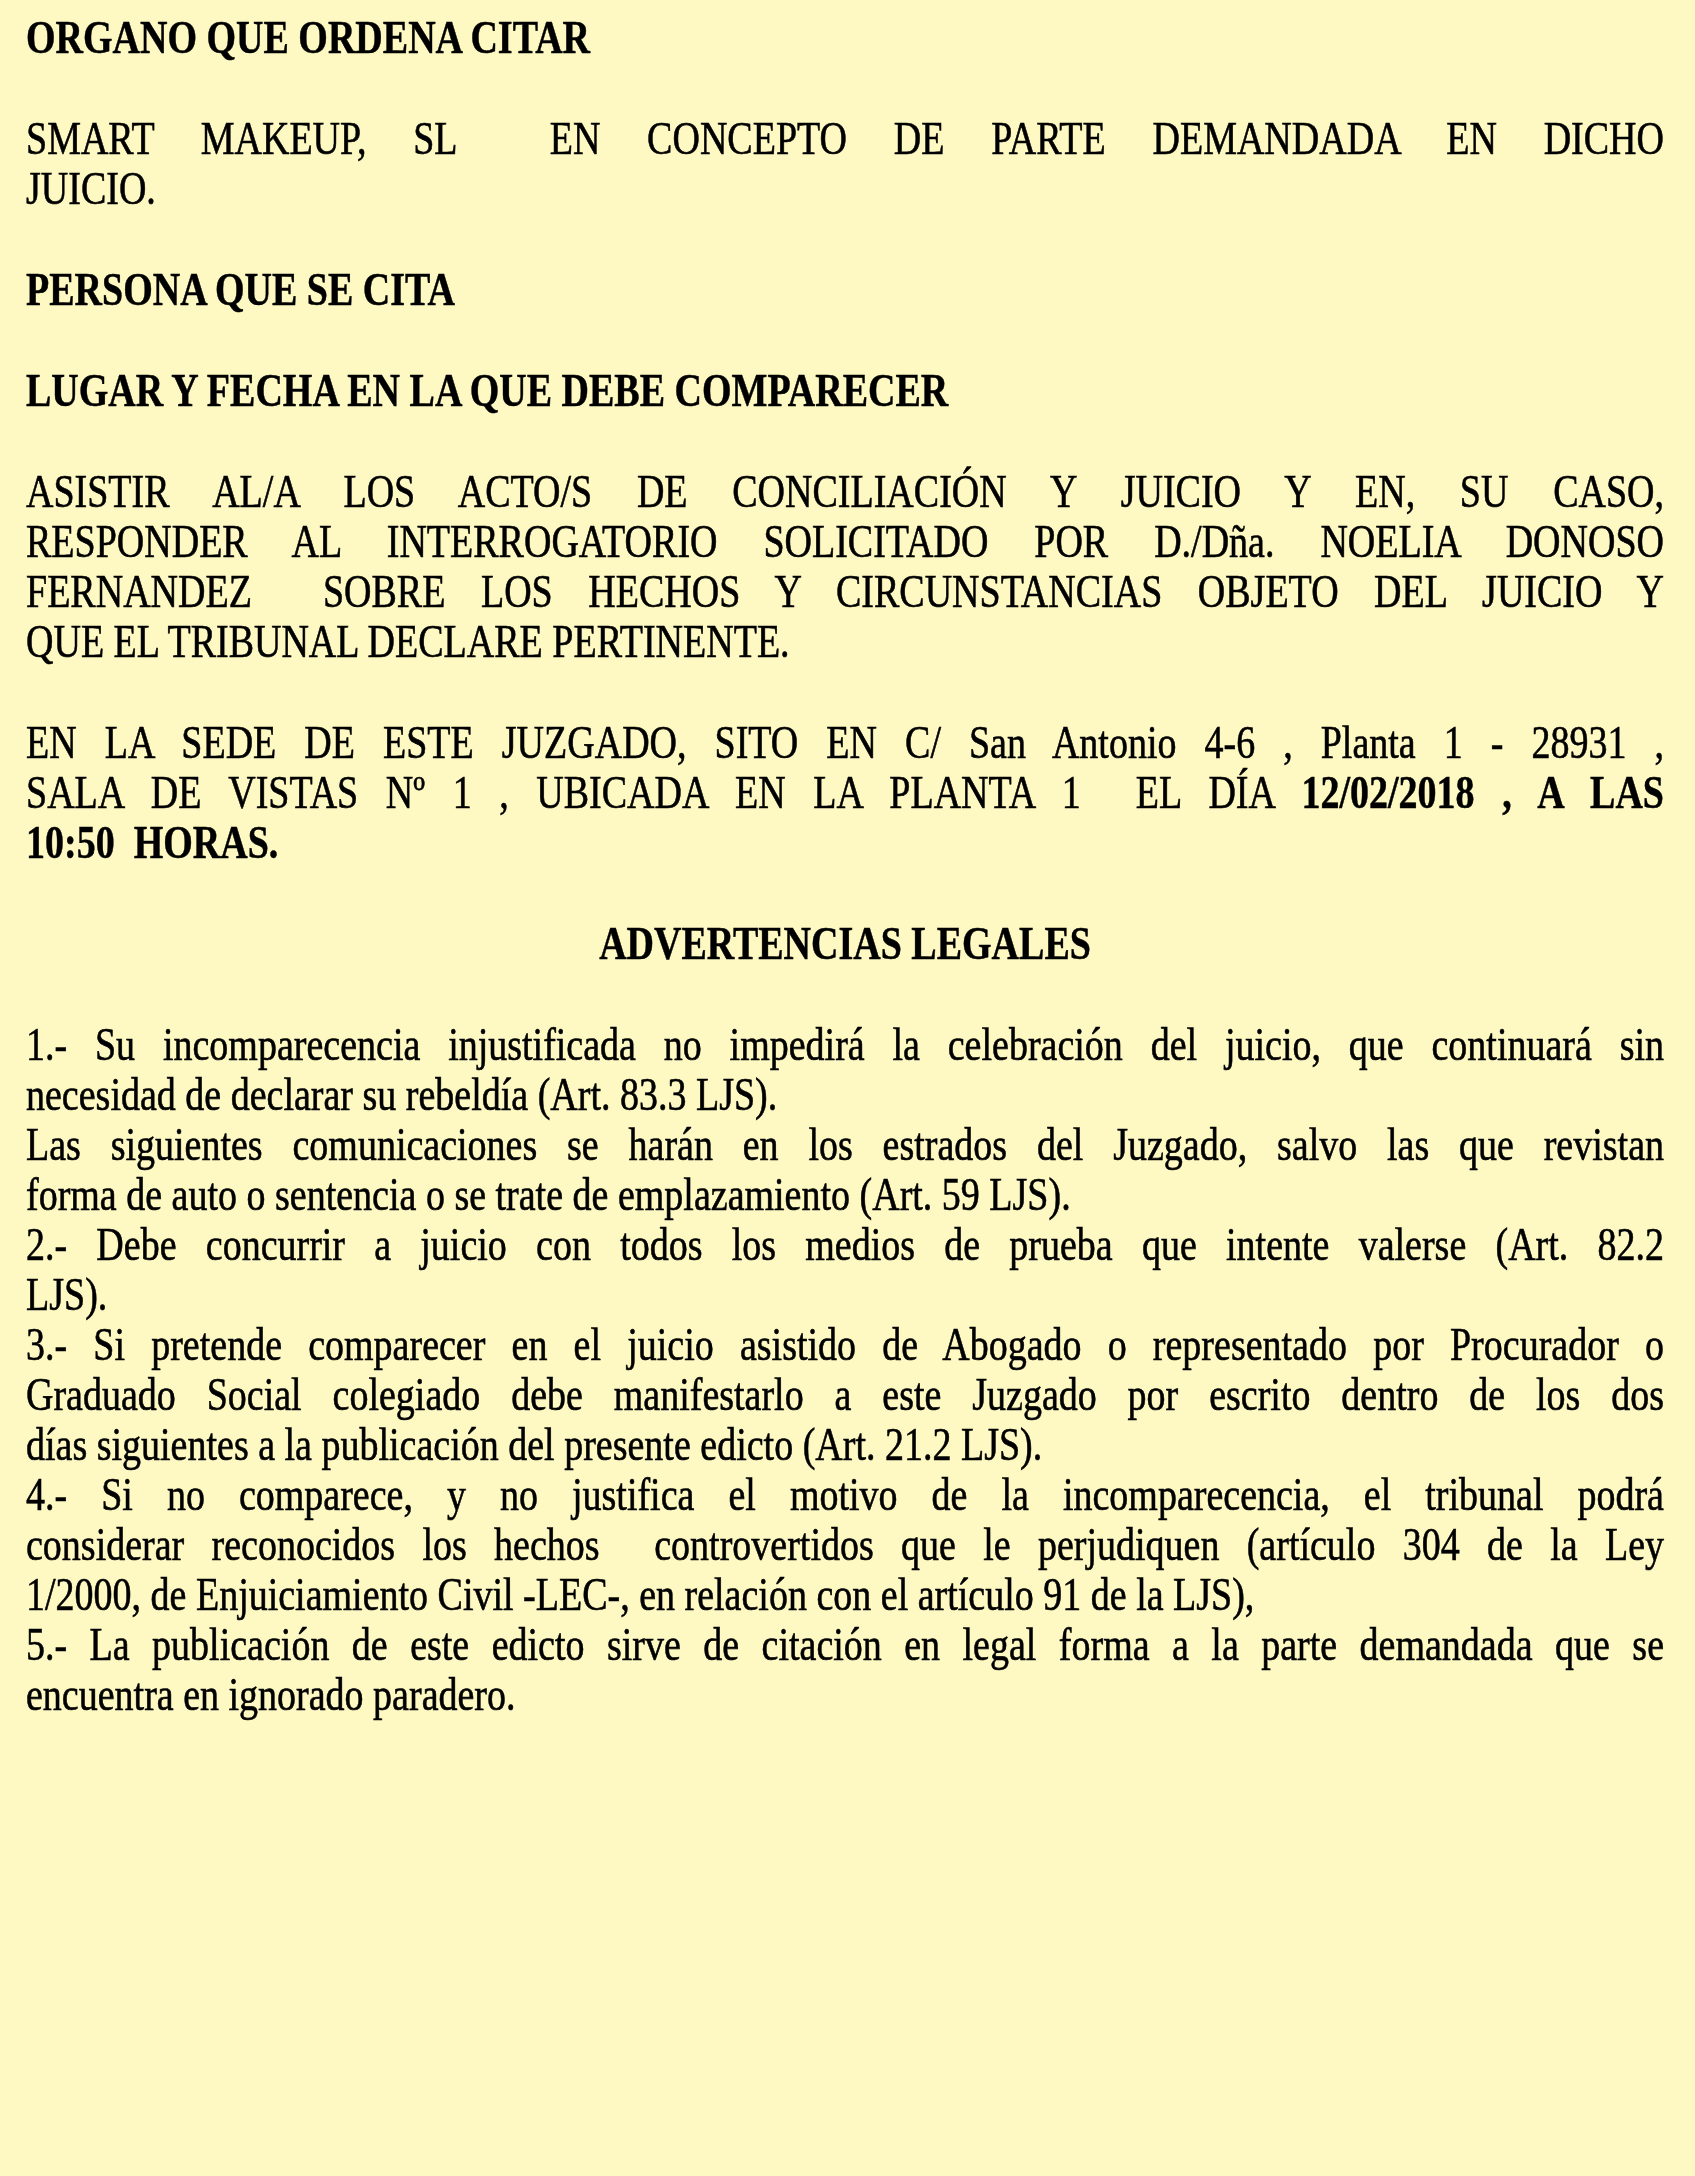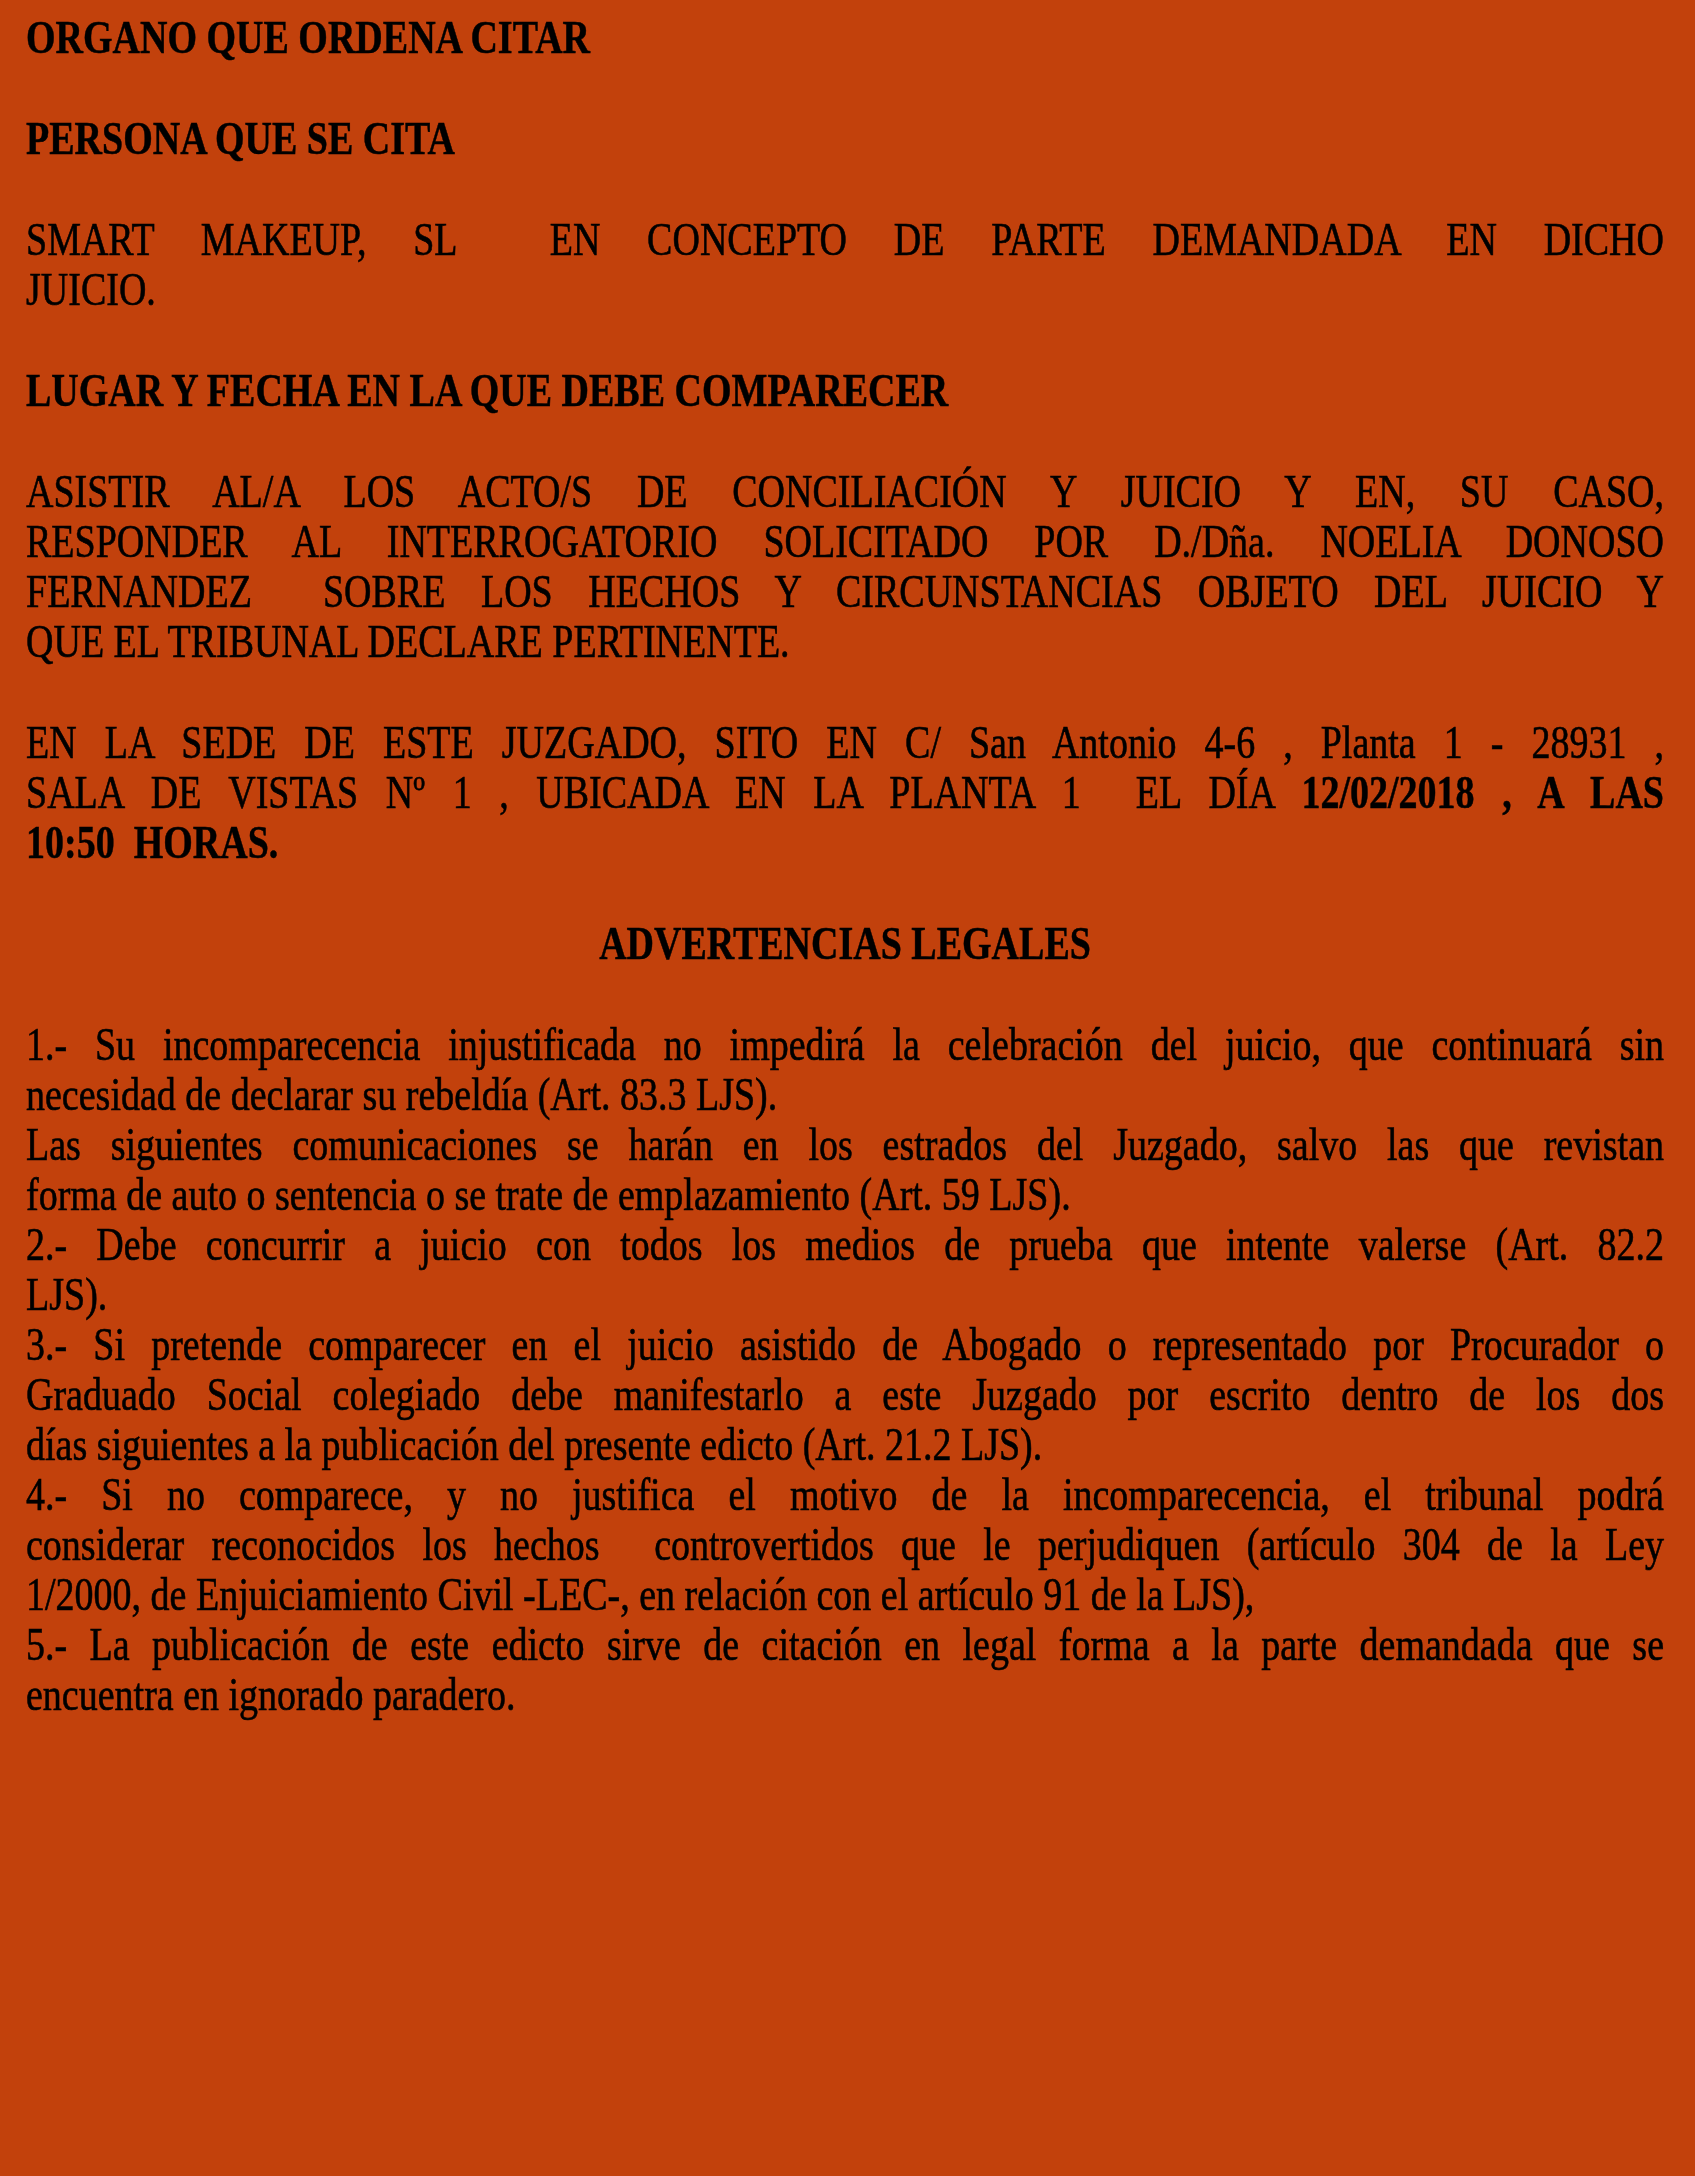--- a/index.html
+++ b/index.html
@@ -4,21 +4,21 @@
 <style>
   html, body {
     margin: 0;
     padding: 0;
     background: #ffffff;
   }
   .page {
     position: relative;
     width: 1696px;
     height: 2177px;
-    background: #c2410c;
+    background: #fef9c3;
     color: #000000;
     font-family: "Liberation Serif", serif;
     font-size: 38px;
     line-height: 50px;
     padding: 12.3px 32px 0 26px;
     box-sizing: border-box;
     overflow: hidden;
   }
   .block {
     margin-bottom: 51px;
@@ -50,26 +50,26 @@
 </head>
 <body>
 
 <div class="page">
 
   <div class="block heading">
     <div class="line">ORGANO QUE ORDENA CITAR</div>
   </div>
 
 
-  <div class="block heading">
-    <div class="line">PERSONA QUE SE CITA</div>
-  </div>
   <div class="block">
     <div class="line j">SMART MAKEUP, SL  EN CONCEPTO DE PARTE DEMANDADA EN DICHO</div>
     <div class="line">JUICIO.</div>
+  </div>
+  <div class="block heading">
+    <div class="line">PERSONA QUE SE CITA</div>
   </div>
 
   <div class="block heading">
     <div class="line">LUGAR Y FECHA EN LA QUE DEBE COMPARECER</div>
   </div>
 
   <div class="block">
     <div class="line j">ASISTIR AL/A LOS ACTO/S DE CONCILIACIÓN Y JUICIO Y EN, SU CASO,</div>
     <div class="line j">RESPONDER AL INTERROGATORIO SOLICITADO POR D./Dña. NOELIA DONOSO</div>
     <div class="line j">FERNANDEZ  SOBRE LOS HECHOS Y CIRCUNSTANCIAS OBJETO DEL JUICIO Y</div>

